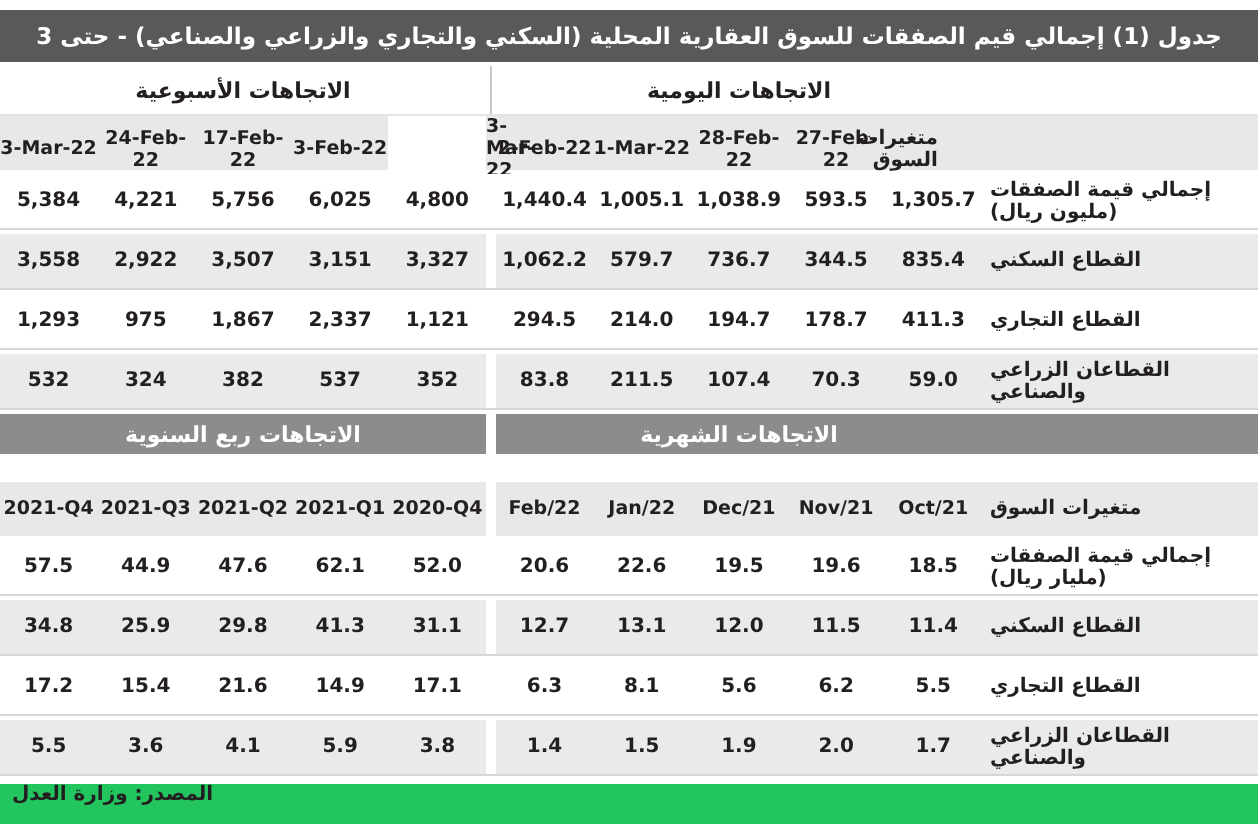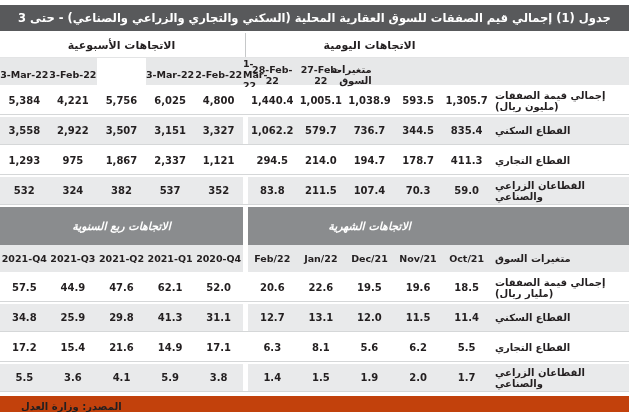--- a/index.html
+++ b/index.html
@@ -18,55 +18,57 @@
     display: grid;
     grid-template-columns: repeat(5, 48.6px) 5px repeat(5, 48.6px) auto;
     align-items: center; flex: none;
   }
   .sec-head {
     display: grid; grid-template-columns: 243px 5px 243px auto;
     align-items: center; flex: none; height: 25px;
   }
   .sec-head .half { text-align: center; font-size: 11px; font-weight: 700; direction: rtl; }
   .sec-head.light { background: #ffffff; color: #231f20; border-bottom: 1px solid #e3e4e5; }
-  .sec-head.dark  { background: #8a8c8e; color: #ffffff; height: 38px; margin-bottom: 0; font-style: italic; }
+  .sec-head.dark  { background: #8a8c8e; color: #ffffff; height: 20px; margin-bottom: 14px; }
   .sec-head.dark .divider { background: #ffffff; height: 100%; }
   .sec-head.light .divider { position: relative; height: 100%; }
   .sec-head.light .divider::after {
     content: ""; position: absolute; left: 2px; top: 0; bottom: 0; width: 1px; background: #c6c8c9;
   }
   .date-head { height: 27px; background: #e7e8e9; margin-bottom: 2px; }
   .data-row  { height: 28px; margin-bottom: 2px; border-bottom: 1px solid #d5d7d8; background: #ffffff; }
   .data-row.shade { background: #e9eaeb; }
   .cell { font-size: 10px; font-weight: 700; color: #231f20; text-align: center; direction: ltr; }
   .cell.date { font-size: 9.5px; }
   .cell.label { direction: rtl; text-align: left; padding-left: 4px; padding-right: 22px; font-size: 10px; }
   .divider { background: #ffffff; height: 100%; }
   .footer {
-    flex: 1; background: #c2410c; margin-top: 2px;
-    display: flex; align-items: flex-end; padding-left: 21px;
+    flex: 1; background: #22c55e; margin-top: 2px;
+    display: flex; align-items: flex-start; padding-left: 6px;
   }
   .footer span { font-size: 10px; font-weight: 700; color: #231f20; direction: rtl; }
 </style>
 </head>
 <body>
 
 <div class="page">
 
   <div class="title-bar">جدول (1) إجمالي قيم الصفقات للسوق العقارية المحلية (السكني والتجاري والزراعي والصناعي) - حتى 3 مارس 2022</div>
 
   <div style="display:contents">
     <div class="sec-head light">
       <div class="half">الاتجاهات الأسبوعية</div>
       <div class="divider"></div>
       <div class="half">الاتجاهات اليومية</div>
       <div></div>
     </div>
     <div class="rows" style="display:contents"><div class="row date-head">
           <div class="cell date">3-Mar-22</div>
+          <div class="cell date">24-Feb-22</div>
+          <div class="cell date">17-Feb-22</div>
           <div class="cell date">3-Feb-22</div>
           <div class="divider"></div>
           <div class="cell date">3-Mar-22</div>
           <div class="cell date">2-Feb-22</div>
           <div class="cell date">1-Mar-22</div>
           <div class="cell date">28-Feb-22</div>
           <div class="cell date">27-Feb-22</div>
           <div class="cell label">متغيرات السوق</div>
         </div><div class="row data-row">
           <div class="cell num">5,384</div>

